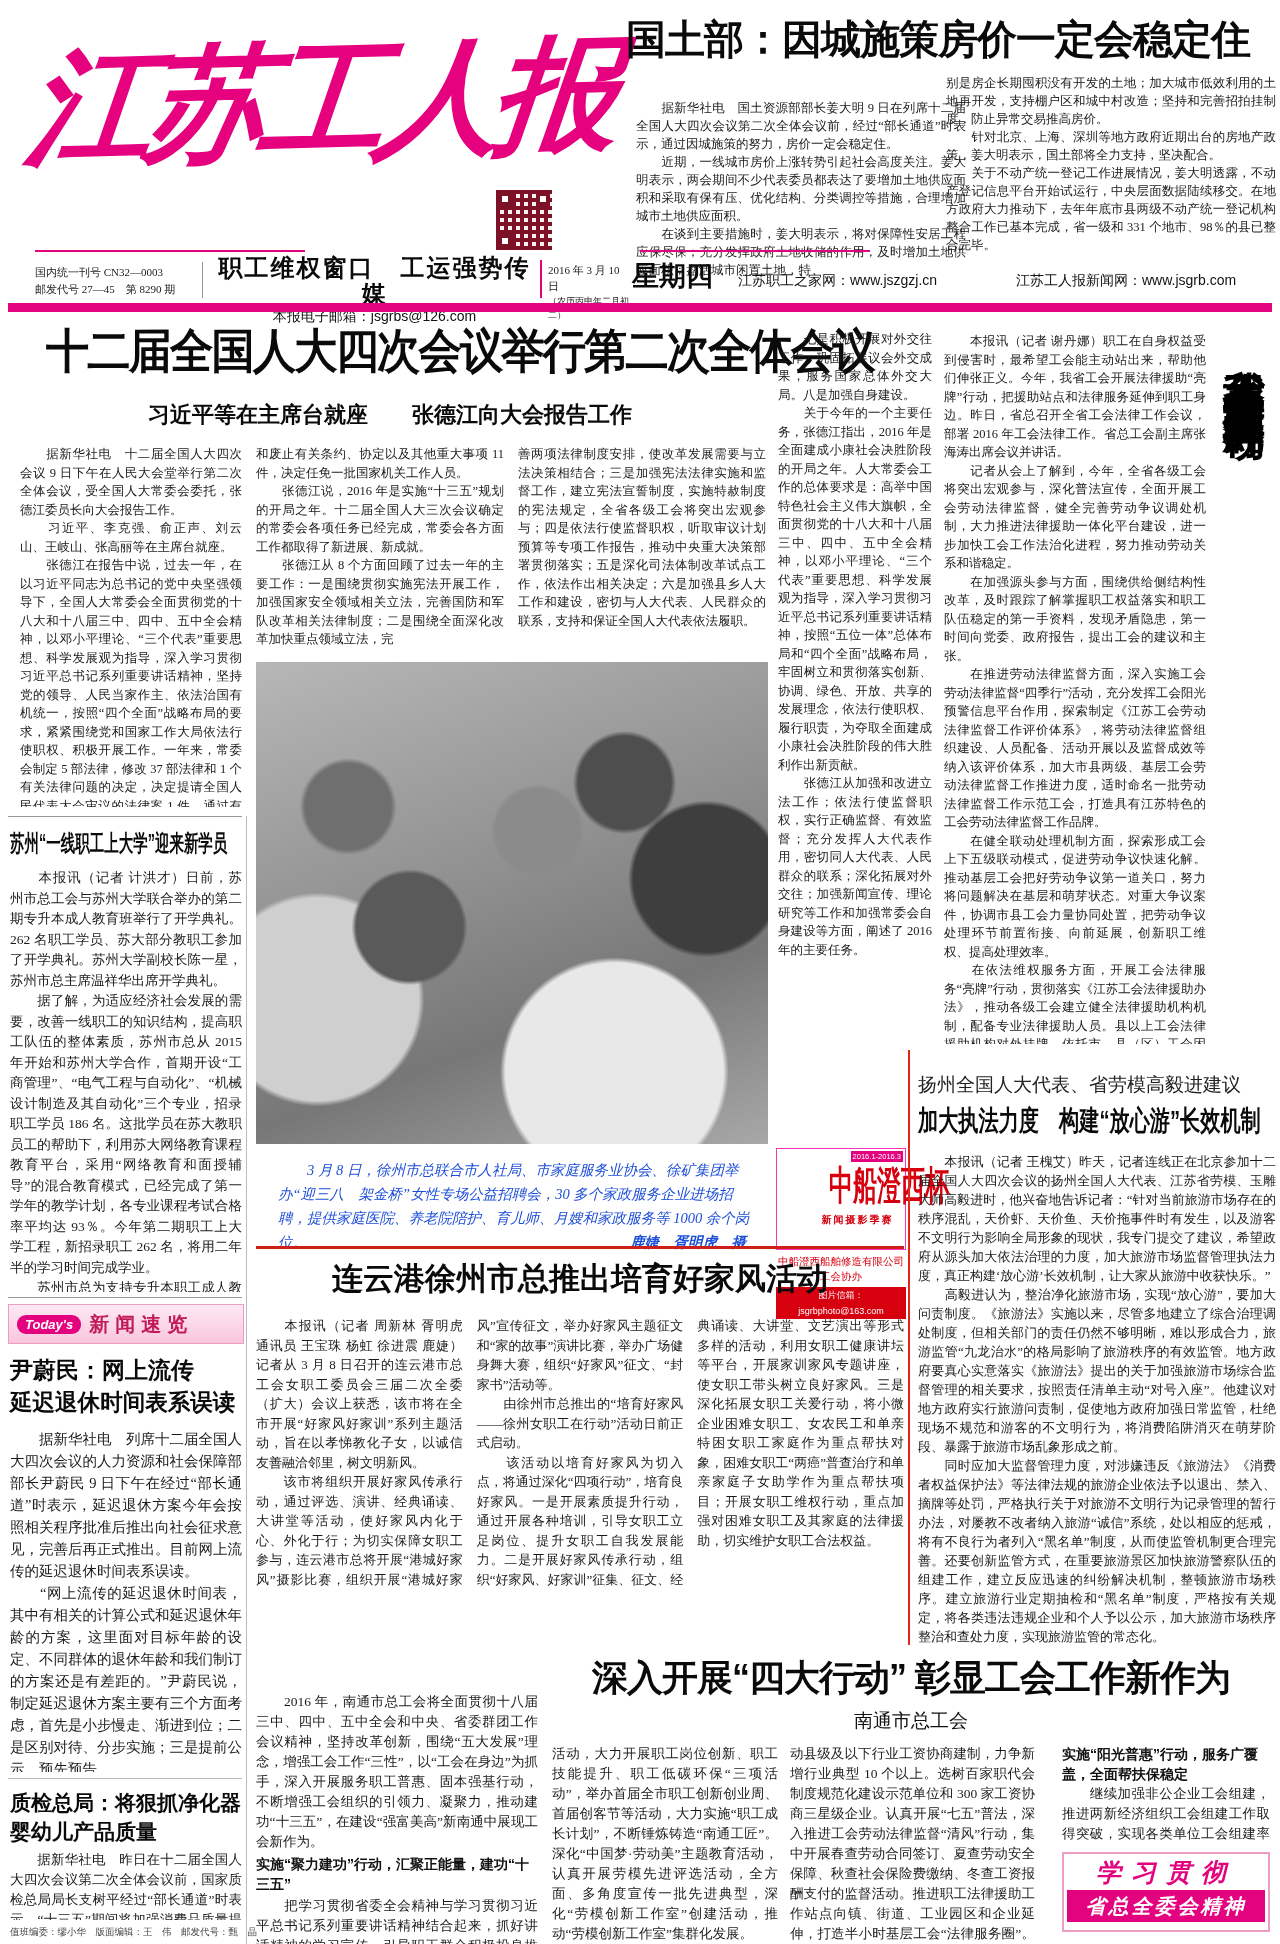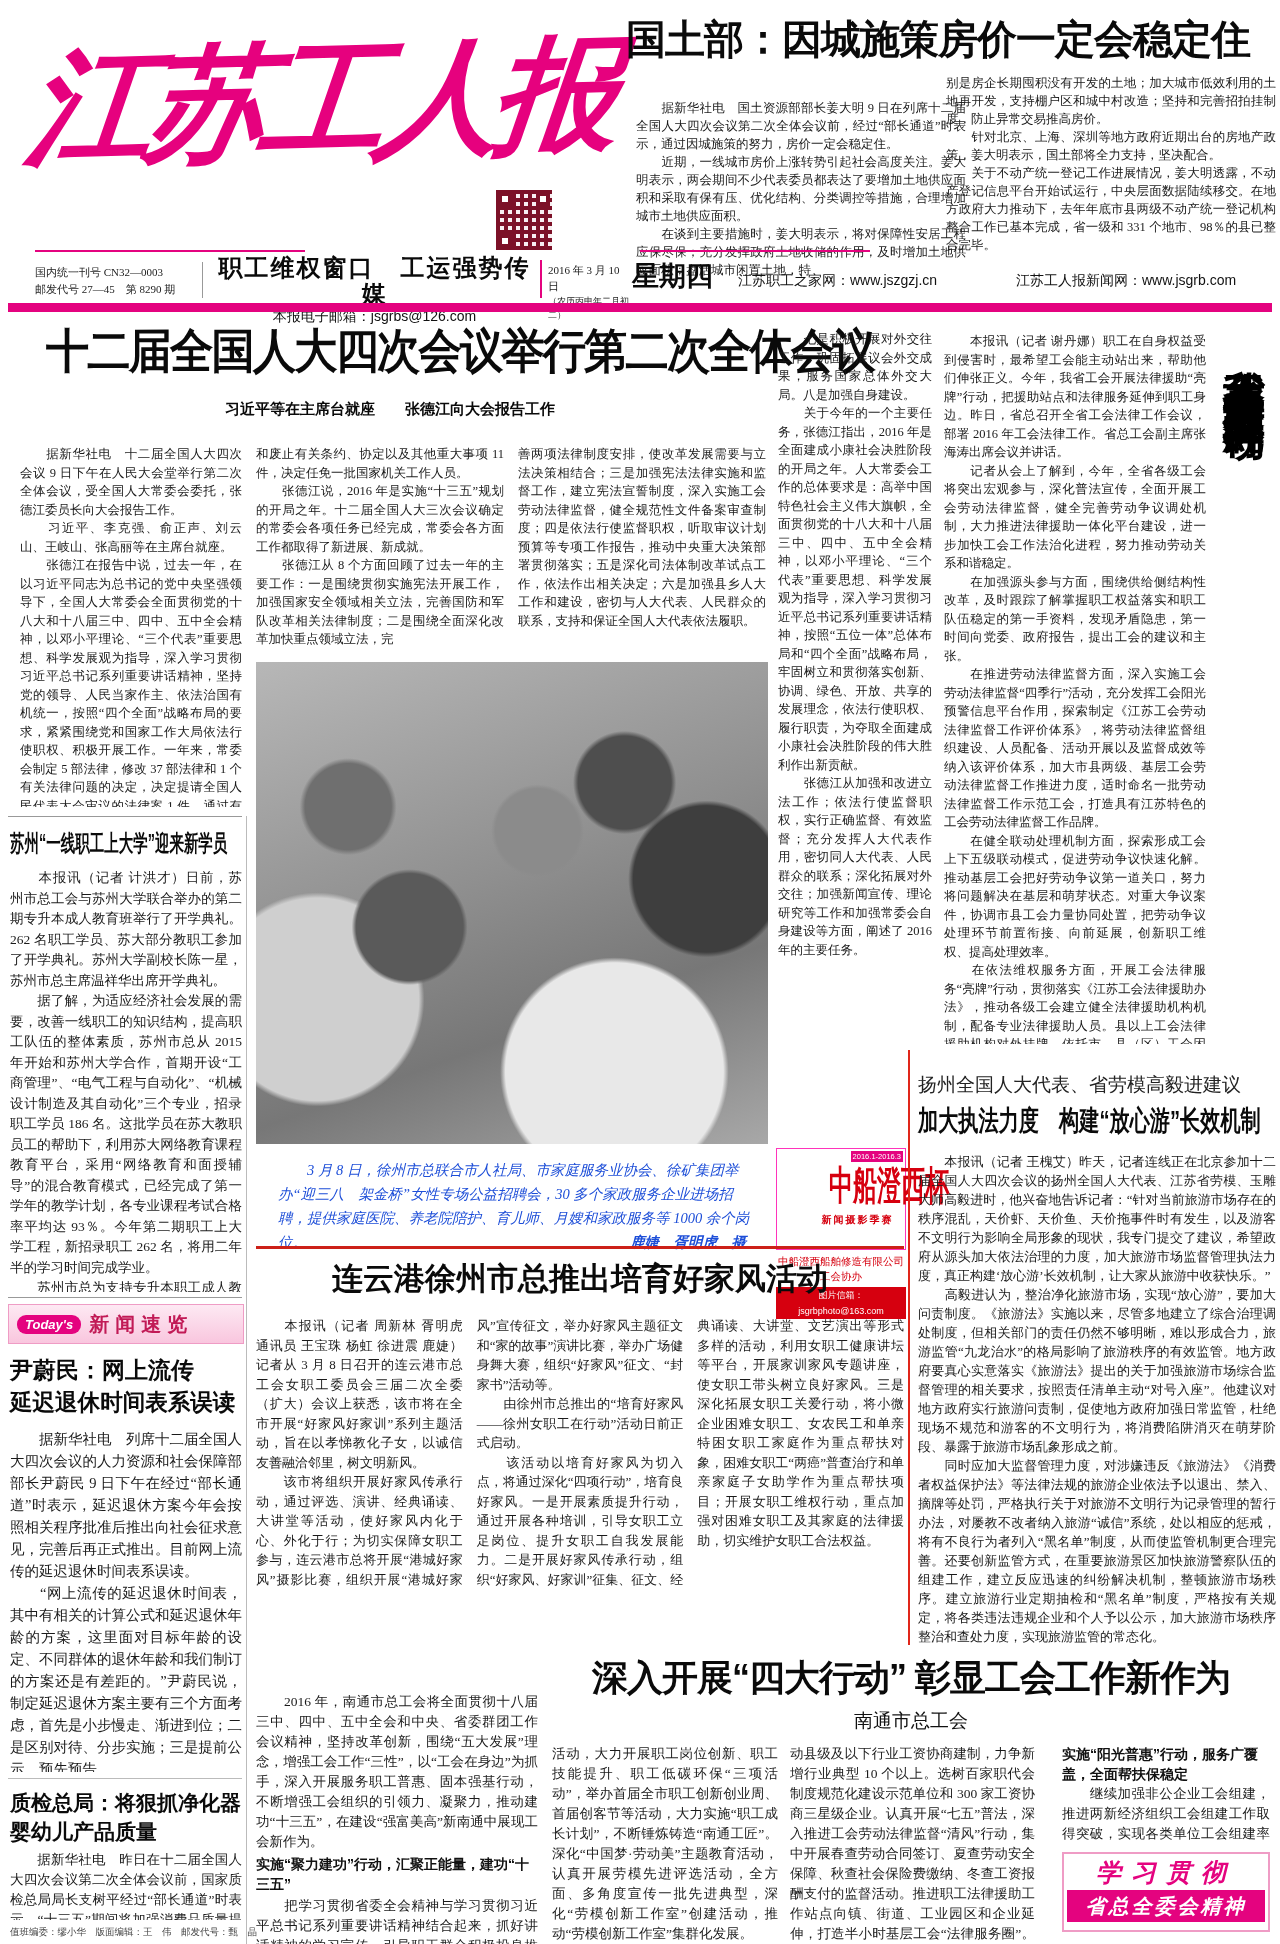--- a/index.html
+++ b/index.html
@@ -68,29 +68,29 @@
   <div class="abs" style="left:548px;top:262px;width:82px;color:#222;">
     <div style="font-size:11px;line-height:16px;">2016 年 3 月 10 日</div>
     <div style="font-size:9px;line-height:14px;">（农历丙申年二月初二）</div>
   </div>
   <div class="abs hd" style="left:632px;top:258px;width:90px;font-size:27px;">星期四</div>
   <div class="abs" style="left:738px;top:272px;width:272px;font-size:14px;font-family:'Liberation Sans','DejaVu Sans',sans-serif;">江苏职工之家网：www.jszgzj.cn</div>
   <div class="abs" style="left:1016px;top:272px;width:262px;font-size:14px;font-family:'Liberation Sans','DejaVu Sans',sans-serif;">江苏工人报新闻网：www.jsgrb.com</div>
   <div class="abs pinkbar" style="left:8px;top:303px;width:1264px;height:9px;"></div>
 
   <div class="abs hd" style="left:16px;top:320px;width:748px;font-size:47px;letter-spacing:-2px;text-align:center;white-space:nowrap;transform:scaleX(0.92);transform-origin:center;">十二届全国人大四次会议举行第二次全体会议</div>
-  <div class="abs hd" style="left:16px;top:400px;width:748px;font-size:15px;text-align:center;">习近平等在主席台就座　　张德江向大会报告工作</div>
+  <div class="abs hd" style="left:16px;top:400px;width:748px;font-size:22px;text-align:center;">习近平等在主席台就座　　张德江向大会报告工作</div>
 
   <div class="abs body-txt" style="left:20px;top:445px;width:222px;height:362px;font-size:12.5px;line-height:18.5px;">　　据新华社电　十二届全国人大四次会议 9 日下午在人民大会堂举行第二次全体会议，受全国人大常委会委托，张德江委员长向大会报告工作。
 　　习近平、李克强、俞正声、刘云山、王岐山、张高丽等在主席台就座。
 　　张德江在报告中说，过去一年，在以习近平同志为总书记的党中央坚强领导下，全国人大常委会全面贯彻党的十八大和十八届三中、四中、五中全会精神，以邓小平理论、“三个代表”重要思想、科学发展观为指导，深入学习贯彻习近平总书记系列重要讲话精神，坚持党的领导、人民当家作主、依法治国有机统一，按照“四个全面”战略布局的要求，紧紧围绕党和国家工作大局依法行使职权、积极开展工作。一年来，常委会制定 5 部法律，修改 37 部法律和 1 个有关法律问题的决定，决定提请全国人民代表大会审议的法律案 1 件，通过有关法律问题的决定 8 个；检查 6 部法律实施情况，听取审议国务院、最高人民法院、最高人民检察院 17 个工作报告，开展 3 次专题询问和 3 项专题调研，通过 2 个决议；审议通过专门委员会关于议案审议结果的报告 8 个、代表资格审查委员会关于个别代表的代表资格的报告 6 个，决定批准</div>
   <div class="abs body-txt" style="left:256px;top:445px;width:248px;height:208px;font-size:12.5px;line-height:18.5px;">和废止有关条约、协定以及其他重大事项 11 件，决定任免一批国家机关工作人员。
 　　张德江说，2016 年是实施“十三五”规划的开局之年。十二届全国人大三次会议确定的常委会各项任务已经完成，常委会各方面工作都取得了新进展、新成就。
 　　张德江从 8 个方面回顾了过去一年的主要工作：一是围绕贯彻实施宪法开展工作，加强国家安全领域相关立法，完善国防和军队改革相关法律制度；二是围绕全面深化改革加快重点领域立法，完</div>
-  <div class="abs body-txt" style="left:518px;top:445px;width:248px;height:208px;font-size:12.5px;line-height:18.5px;">善两项法律制度安排，使改革发展需要与立法决策相结合；三是加强宪法法律实施和监督工作，建立宪法宣誓制度，深入实施工会劳动法律监督，健全规范性文件备案审查制度；四是依法行使监督职权，听取审议计划预算等专项工作报告，推动中央重大决策部署贯彻落实；五是深化司法体制改革试点工作，依法作出相关决定；六是加强县乡人大工作和建设，密切与人大代表、人民群众的联系，支持和保证全国人大代表依法履职。</div>
+  <div class="abs body-txt" style="left:518px;top:445px;width:248px;height:208px;font-size:12.5px;line-height:18.5px;">善两项法律制度安排，使改革发展需要与立法决策相结合；三是加强宪法法律实施和监督工作，建立宪法宣誓制度，实施特赦制度的宪法规定，全省各级工会将突出宏观参与；四是依法行使监督职权，听取审议计划预算等专项工作报告，推动中央重大决策部署贯彻落实；五是深化司法体制改革试点工作，依法作出相关决定；六是加强县乡人大工作和建设，密切与人大代表、人民群众的联系，支持和保证全国人大代表依法履职。</div>
   <div class="abs body-txt" style="left:778px;top:330px;width:154px;height:712px;font-size:12.5px;line-height:18.5px;">　　七是积极开展对外交往工作，巩固拓展议会外交成果，服务国家总体外交大局。八是加强自身建设。
 　　关于今年的一个主要任务，张德江指出，2016 年是全面建成小康社会决胜阶段的开局之年。人大常委会工作的总体要求是：高举中国特色社会主义伟大旗帜，全面贯彻党的十八大和十八届三中、四中、五中全会精神，以邓小平理论、“三个代表”重要思想、科学发展观为指导，深入学习贯彻习近平总书记系列重要讲话精神，按照“五位一体”总体布局和“四个全面”战略布局，牢固树立和贯彻落实创新、协调、绿色、开放、共享的发展理念，依法行使职权、履行职责，为夺取全面建成小康社会决胜阶段的伟大胜利作出新贡献。
 　　张德江从加强和改进立法工作；依法行使监督职权，实行正确监督、有效监督；充分发挥人大代表作用，密切同人大代表、人民群众的联系；深化拓展对外交往；加强新闻宣传、理论研究等工作和加强常委会自身建设等方面，阐述了 2016 年的主要任务。</div>
 
   <div class="abs" style="left:944px;top:332px;width:262px;height:712px;overflow:hidden;">
     <div class="body-txt" style="font-size:12.5px;line-height:18.5px;">　　本报讯（记者 谢丹娜）职工在自身权益受到侵害时，最希望工会能主动站出来，帮助他们伸张正义。今年，我省工会开展法律援助“亮牌”行动，把援助站点和法律服务延伸到职工身边。昨日，省总召开全省工会法律工作会议，部署 2016 年工会法律工作。省总工会副主席张海涛出席会议并讲话。
 　　记者从会上了解到，今年，全省各级工会将突出宏观参与，深化普法宣传，全面开展工会劳动法律监督，健全完善劳动争议调处机制，大力推进法律援助一体化平台建设，进一步加快工会工作法治化进程，努力推动劳动关系和谐稳定。
 　　在加强源头参与方面，围绕供给侧结构性改革，及时跟踪了解掌握职工权益落实和职工队伍稳定的第一手资料，发现矛盾隐患，第一时间向党委、政府报告，提出工会的建议和主张。
 　　在推进劳动法律监督方面，深入实施工会劳动法律监督“四季行”活动，充分发挥工会阳光预警信息平台作用，探索制定《江苏工会劳动法律监督工作评价体系》，将劳动法律监督组织建设、人员配备、活动开展以及监督成效等纳入该评价体系，加大市县两级、基层工会劳动法律监督工作推进力度，适时命名一批劳动法律监督工作示范工会，打造具有江苏特色的工会劳动法律监督工作品牌。
 　　在健全联动处理机制方面，探索形成工会上下五级联动模式，促进劳动争议快速化解。推动基层工会把好劳动争议第一道关口，努力将问题解决在基层和萌芽状态。对重大争议案件，协调市县工会力量协同处置，把劳动争议处理环节前置衔接、向前延展，创新职工维权、提高处理效率。

